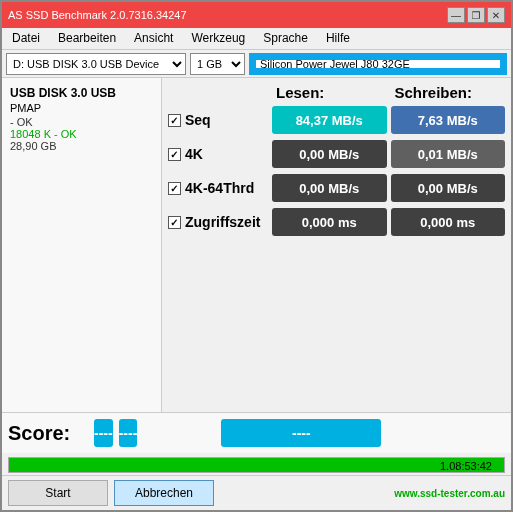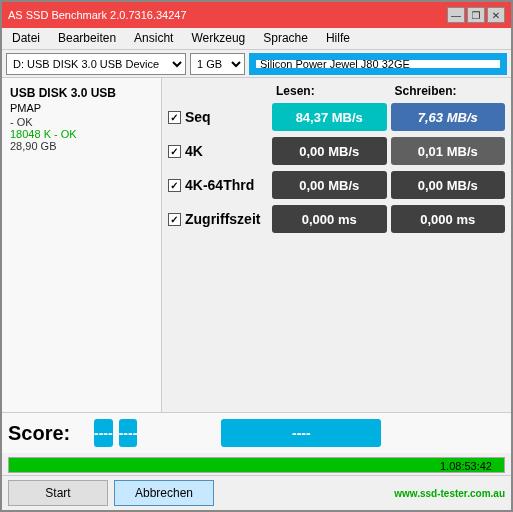--- a/index.html
+++ b/index.html
@@ -166,21 +166,21 @@
       gap: 4px;
     }
 
     .header-spacer {
       width: 100px;
       flex-shrink: 0;
     }
 
     .col-header {
       flex: 1;
-      font-size: 12px;
+      font-size: 15px;
       font-weight: bold;
       text-align: left;
       padding-left: 4px;
     }
 
     .result-row {
       display: flex;
       align-items: center;
       gap: 4px;
       height: 30px;
@@ -220,21 +220,20 @@
       font-weight: bold;
       color: white;
     }
 
     .value-green {
       background: #00c0c0;
     }
 
     .value-blue-dark {
       background: #4070b0;
-      font-style: italic;
     }
 
     .value-gray {
       background: #404040;
     }
 
     .value-gray-dark {
       background: #606060;
     }
 

